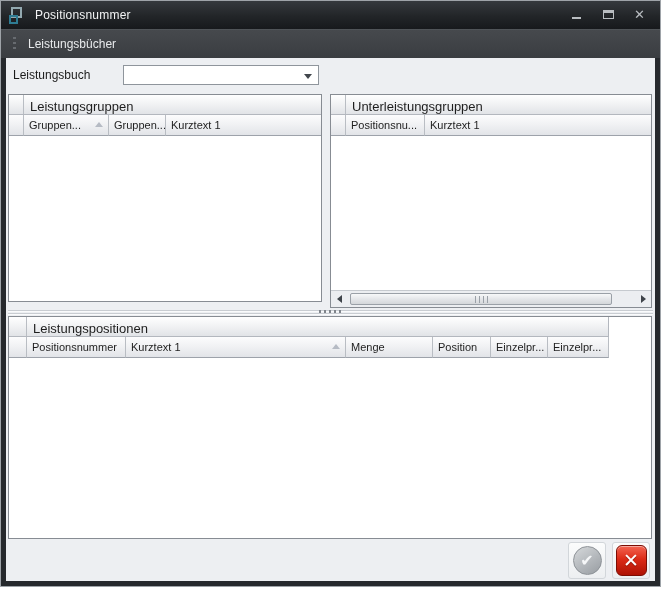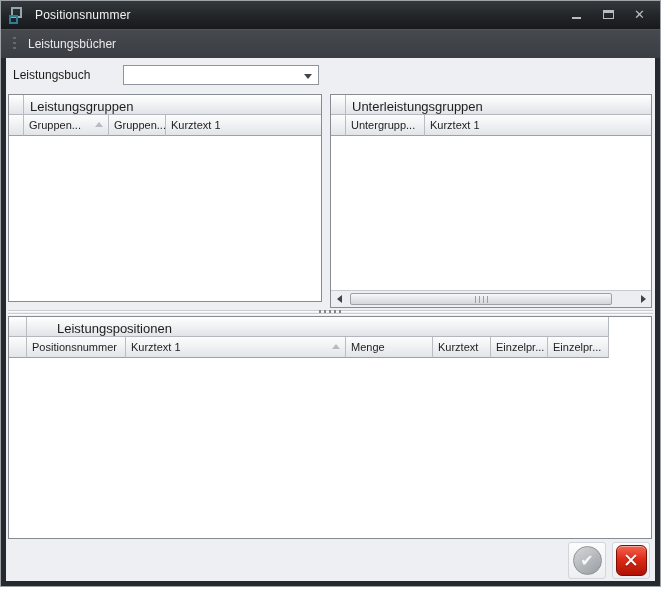--- a/index.html
+++ b/index.html
@@ -181,21 +181,21 @@
       <div class="v-splitter"></div>
 
       <div class="panel panel-right">
         <div class="group-header">
           <span class="group-ind pr-ind"></span>
           <span class="gh-title">Unterleistungsgruppen</span>
         </div>
         <div class="col-row">
           <span class="col-cell pr-ind"></span>
           <span class="col-cell pr-c1">
-            <span>Untergrupp...</span>
+            <span>Positionsnu...</span>
           </span>
           <span class="col-cell pr-c2 col-fill">
             <span>Kurztext 1</span>
           </span>
         </div>
         <div class="grid-body" style="height:152px;"></div>
         <div class="hscroll">
           <span class="sb-btn sb-left">
               <i class="tri-left"></i>
             </span>
@@ -208,38 +208,38 @@
         </div>
       </div>
     </div>
 
     <div class="h-splitter">
       <span class="split-dots"></span>
     </div>
 
     <div class="panel panel-bottom">
       <div class="bottom-header-wrap">
-        <div class="group-header" style="border-right:1px solid #b3b7be;gap:24px;">
+        <div class="group-header" style="border-right:1px solid #b3b7be;">
           <span class="group-ind pb-ind"></span>
           <span class="gh-title">Leistungspositionen</span>
         </div>
         <div class="col-row">
           <span class="col-cell pb-ind"></span>
           <span class="col-cell pb-c0">
             <span>Positionsnummer</span>
           </span>
           <span class="col-cell pb-c1">
             <span>Kurztext 1</span>
             <i class="sort-asc"></i>
           </span>
           <span class="col-cell pb-c2">
             <span>Menge</span>
           </span>
           <span class="col-cell pb-c3">
-            <span>Kurztext</span>
+            <span>Position</span>
           </span>
           <span class="col-cell pb-c4">
             <span>Einzelpr...</span>
           </span>
           <span class="col-cell pb-c5">
             <span>Einzelpr...</span>
           </span>
         </div>
       </div>
       <div class="grid-body" style="height:180px;"></div>

